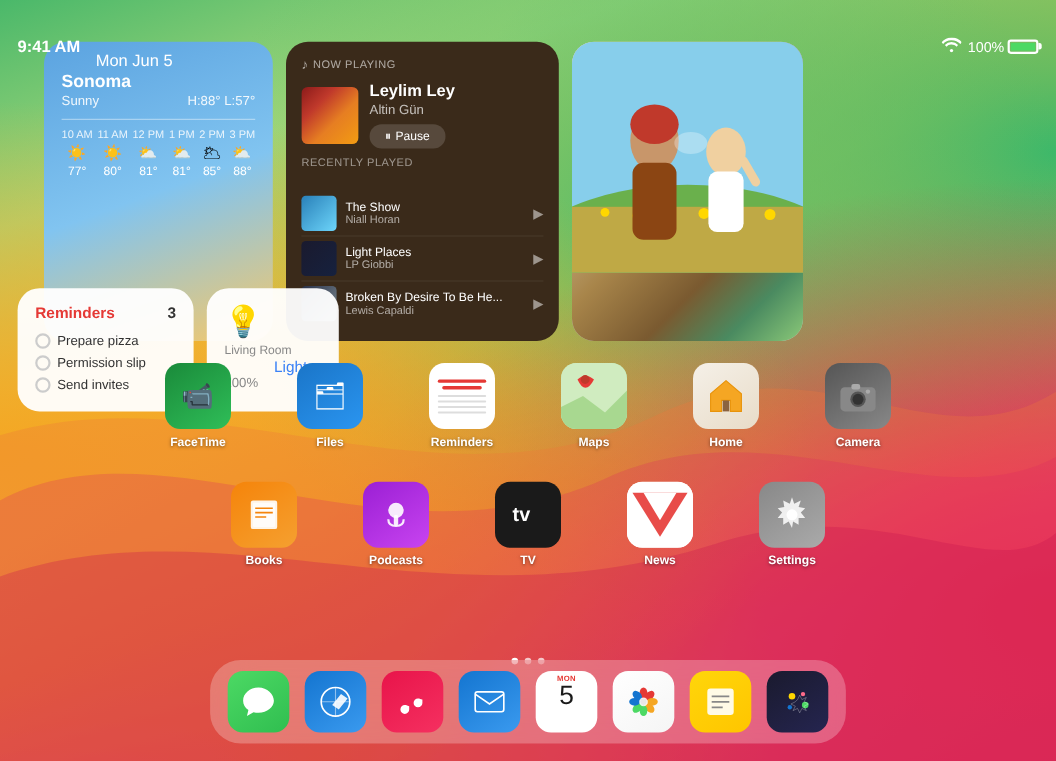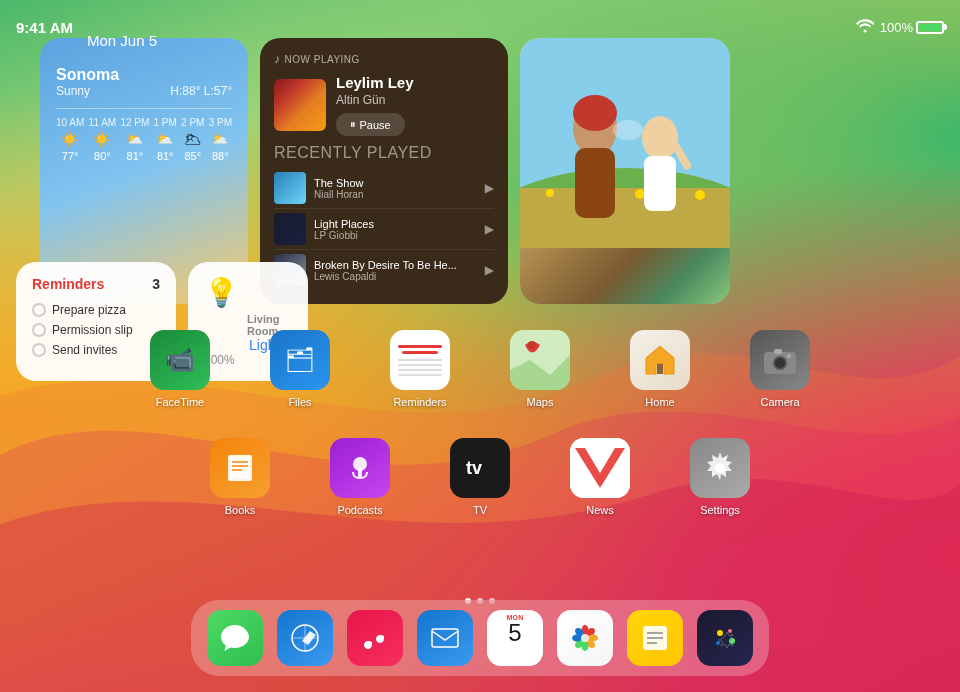--- a/index.html
+++ b/index.html
@@ -21,21 +21,21 @@
         radial-gradient(ellipse at 30% 100%, #e8752a 0%, transparent 45%),
         radial-gradient(ellipse at 100% 80%, #e8185a 0%, transparent 50%),
         radial-gradient(ellipse at 60% 30%, #5bbf6a 0%, transparent 50%),
         radial-gradient(ellipse at 100% 20%, #3cb86a 0%, transparent 40%),
         linear-gradient(160deg, #4ab86a 0%, #a8d87a 20%, #f5c840 40%, #f4972a 60%, #e84c8e 80%, #d01870 100%);
     }
 
     
     #status-bar {
       position: absolute;
-      top: 5px;
+      top: 20px;
       left: 16px;
       right: 16px;
       display: flex;
       align-items: center;
       justify-content: space-between;
       z-index: 100;
     }
     #status-time {
       font-size: 15px;
       font-weight: 600;
@@ -217,25 +217,25 @@
       color: #fff;
       font-size: 11px;
       padding: 5px 14px;
       cursor: pointer;
       display: flex;
       align-items: center;
       gap: 4px;
       margin-top: 6px;
     }
     #recently-played-label {
-      font-size: 16px;
+      font-size: 10px;
       color: rgba(255,255,255,0.5);
       text-transform: uppercase;
       letter-spacing: 0.5px;
-      margin-bottom: 6px;
+      margin-bottom: 20px;
     }
     .recent-track {
       display: flex;
       align-items: center;
       gap: 8px;
       padding: 4px 0;
       border-bottom: 1px solid rgba(255,255,255,0.08);
     }
     .recent-track:last-child { border-bottom: none; }
     .recent-thumb {
@@ -325,22 +325,21 @@
       padding: 14px 16px;
       width: 120px;
     }
     #lights-icon {
       font-size: 28px;
       margin-bottom: 4px;
     }
     #lights-room {
       font-size: 11px;
       color: #888;
-      font-weight: 700;
-      margin-left: 43px;
+      font-weight: 400;
     }
     #lights-name {
       font-size: 14px;
       font-weight: 400;
       color: #3b82f6;
       margin-left: 45px;
     }
     #lights-percent {
       font-size: 12px;
       color: #888;
@@ -383,21 +382,21 @@
       justify-content: center;
       font-size: 26px;
       flex-shrink: 0;
     }
 
     .app-label {
       font-size: 11px;
       color: #fff;
       text-align: center;
       text-shadow: 0 1px 3px rgba(0,0,0,0.5);
-      font-weight: 400;
+      font-weight: 700;
     }
 
     
     .icon-facetime { background: linear-gradient(145deg, #1a8a3a, #2fbe58); }
     .icon-files { background: linear-gradient(145deg, #1a75c8, #2a95f0); }
     .icon-home { background: linear-gradient(145deg, #f5f0e8, #e8dcc8); }
     .icon-camera { background: linear-gradient(145deg, #555, #888); }
     .icon-appstore { background: linear-gradient(145deg, #1a75c8, #2a95f0); }
     .icon-books { background: linear-gradient(145deg, #f5840a, #f5a030); }
     .icon-podcasts { background: linear-gradient(145deg, #9b1fd4, #c844f0); }

